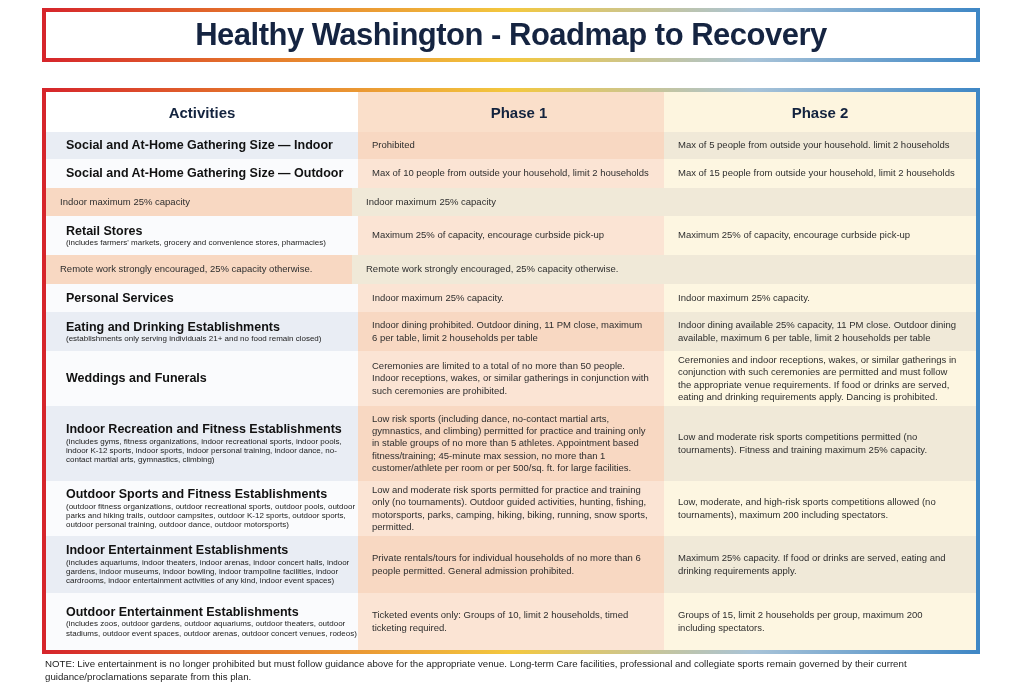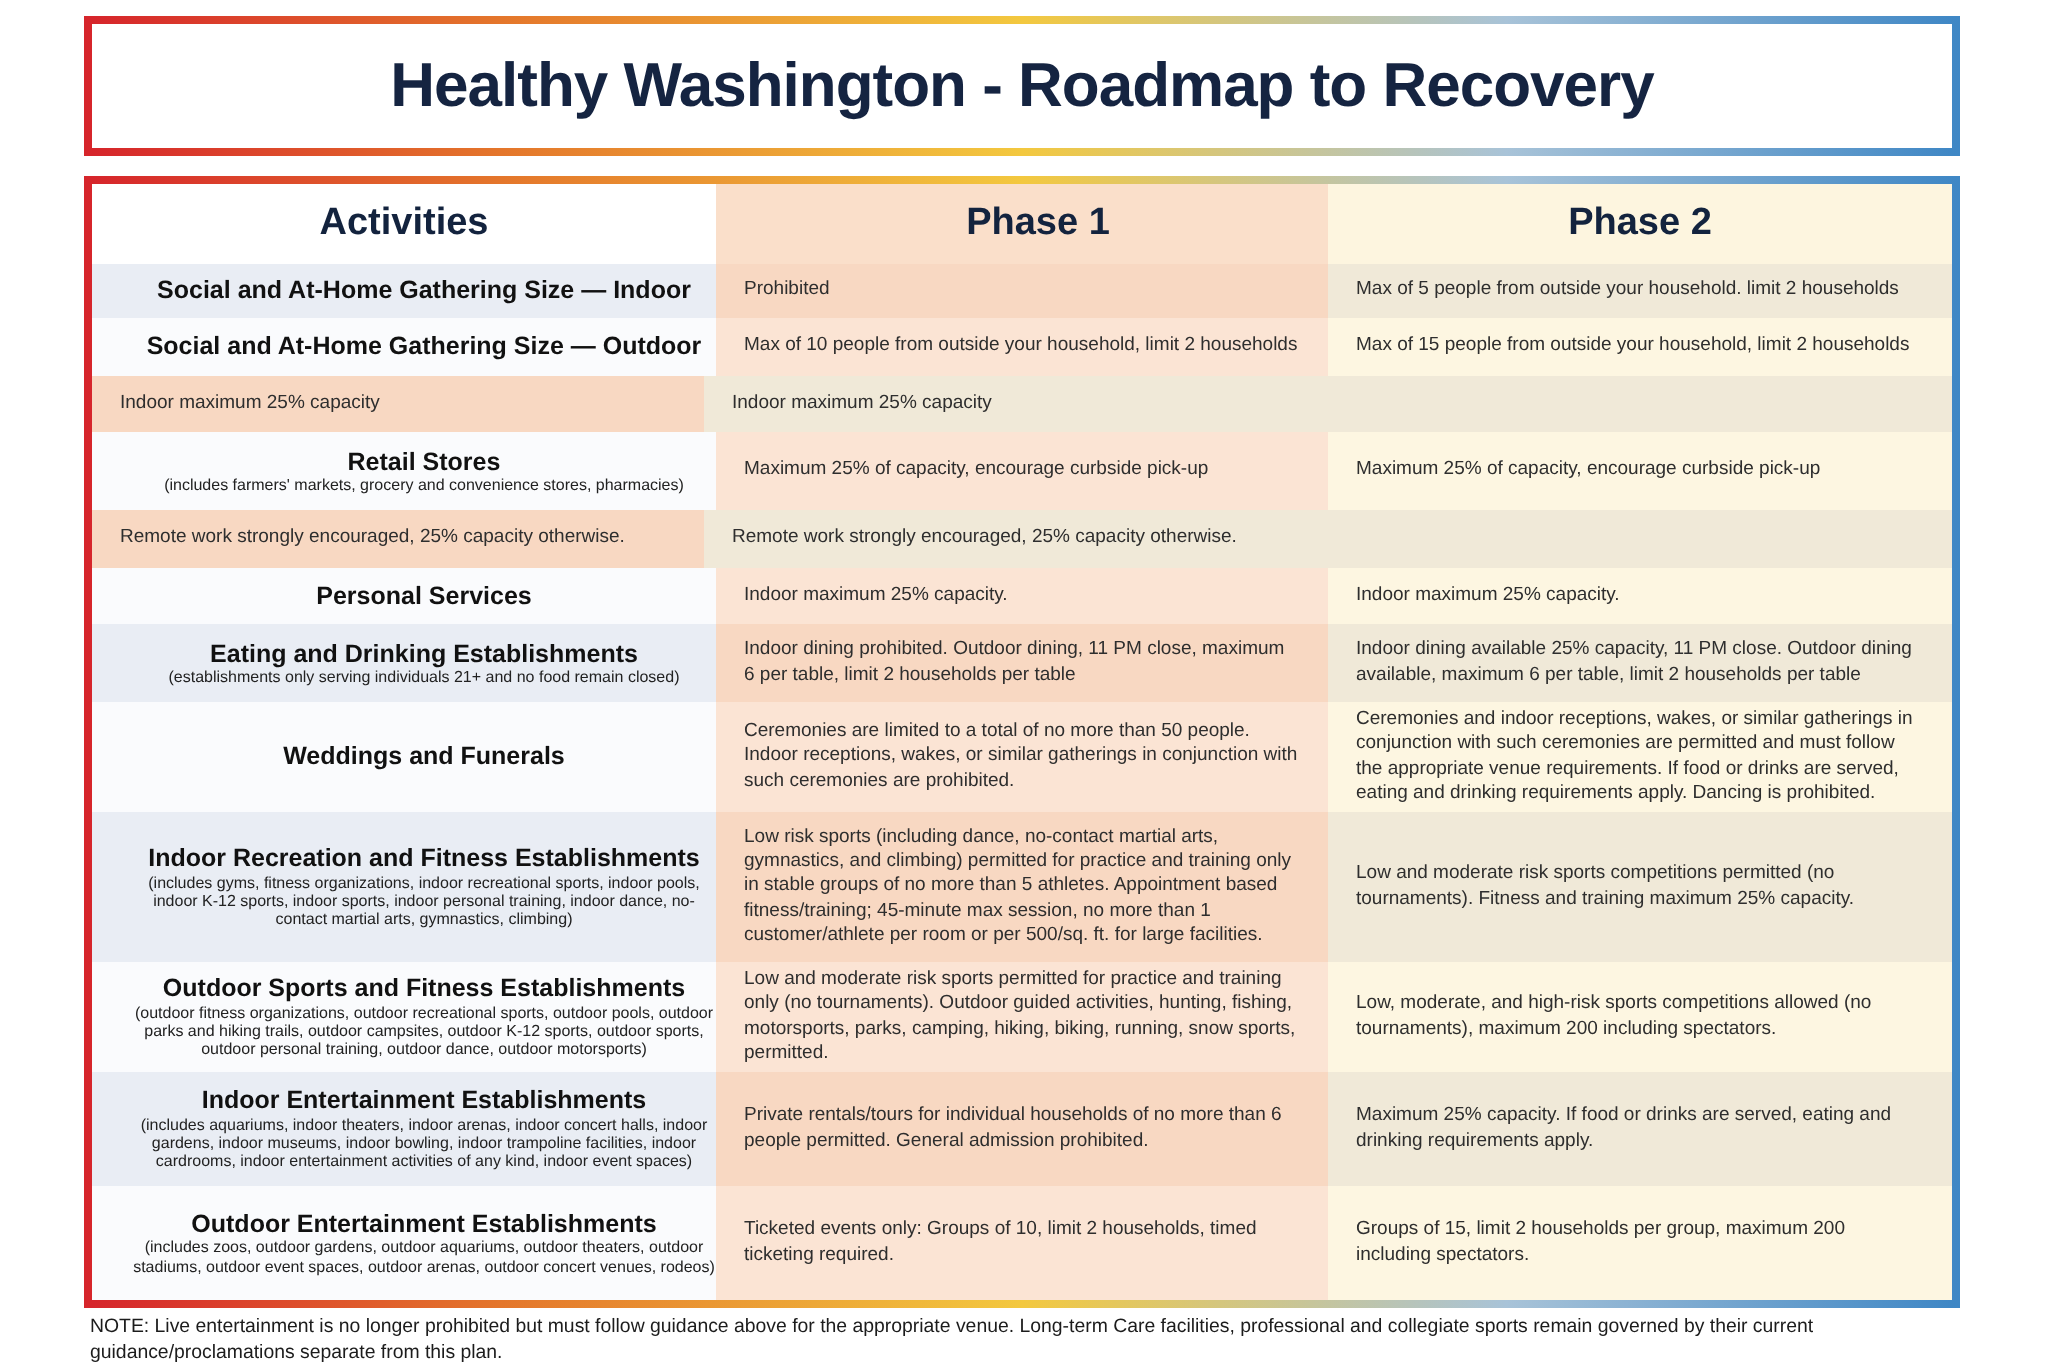--- a/index.html
+++ b/index.html
@@ -7,43 +7,43 @@
     width:1024px;height:682px;position:relative;background:#ffffff;
     font-family:"Liberation Sans", sans-serif;color:#1a1a1a;overflow:hidden;
   }
   .grad-border{
     border:4px solid;
     border-image:linear-gradient(to right,#d6252b 0%,#e4762b 22%,#f3c83f 50%,#a8c3d8 76%,#3f87c5 100%) 1;
     background:#ffffff;
   }
   
   .banner{
-    position:absolute;left:42px;top:8px;width:938px;height:70px;
+    position:absolute;left:42px;top:8px;width:938px;height:54px;
     display:flex;align-items:center;justify-content:center;box-sizing:border-box;
   }
   .banner h1{
     margin:0;font-size:31px;font-weight:bold;color:#152441;letter-spacing:-0.5px;
   }
   
   .rtable{
     position:absolute;left:42px;top:88px;width:938px;box-sizing:border-box;
     display:flex;flex-direction:column;
   }
   .hrow,.row{display:flex;}
   .hrow{height:40px;}
   .cell{box-sizing:border-box;}
   .act{width:312px;}
   .p1{width:306px;}
   .p2{flex:1;}
   .hcell{display:flex;align-items:center;justify-content:center;
-    font-weight:bold;font-size:19px;color:#13233e;}
+    font-weight:bold;font-size:15px;color:#13233e;}
   .hcell.act{background:#ffffff;}
   .hcell.p1{background:#fadfca;padding-left:16px;}
   .hcell.p2{background:#fdf5df;}
-  .row .act{padding:3px 0 3px 20px;display:flex;flex-direction:column;justify-content:center;text-align:center;}
+  .row .act{padding:3px 0 3px 20px;display:flex;flex-direction:column;justify-content:center;}
   .row .p1,.row .p2{padding:3px 14px;display:flex;align-items:center;}
   .row:nth-child(odd) .act{background:#e9edf4;}
   .row:nth-child(even) .act{background:#fafbfd;}
   .row:nth-child(odd) .p1{background:#f8d8c2;}
   .row:nth-child(even) .p1{background:#fbe4d4;}
   .row:nth-child(odd) .p2{background:#f0e9d8;}
   .row:nth-child(even) .p2{background:#fdf6e1;}
   .row:nth-child(1){min-height:27px;}
   .row:nth-child(2){min-height:29px;}
   .row:nth-child(3){min-height:28px;}

